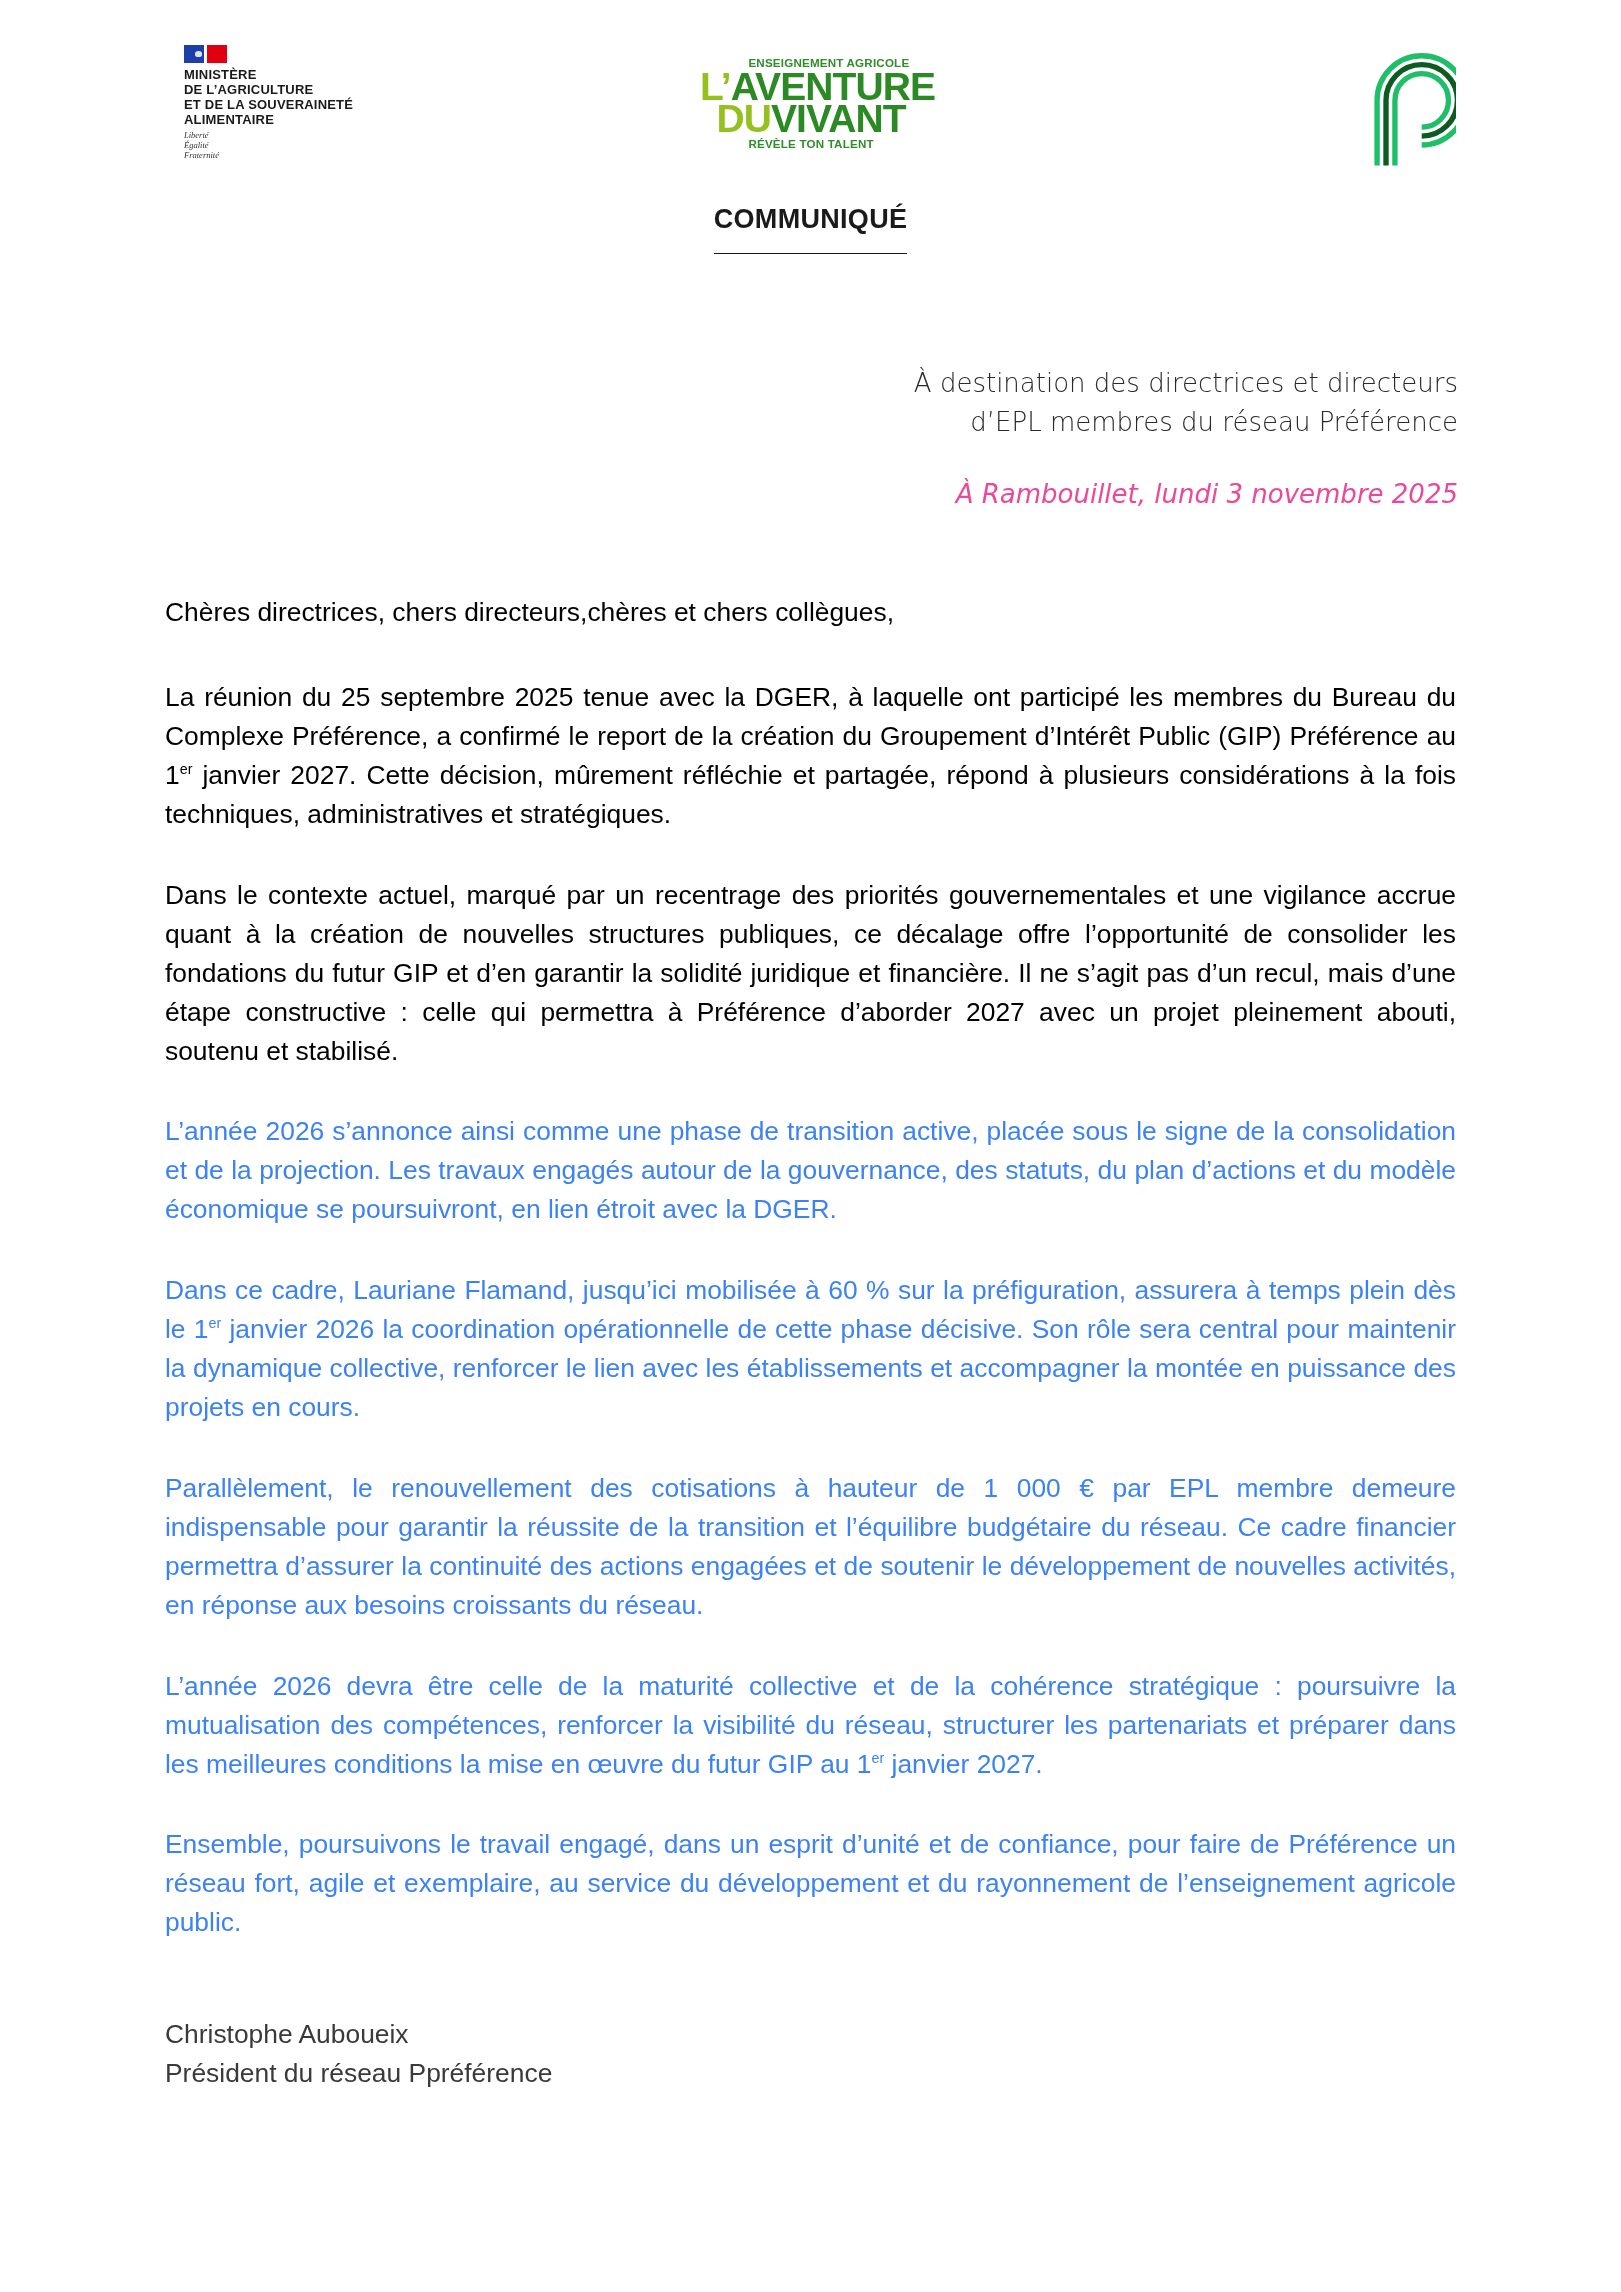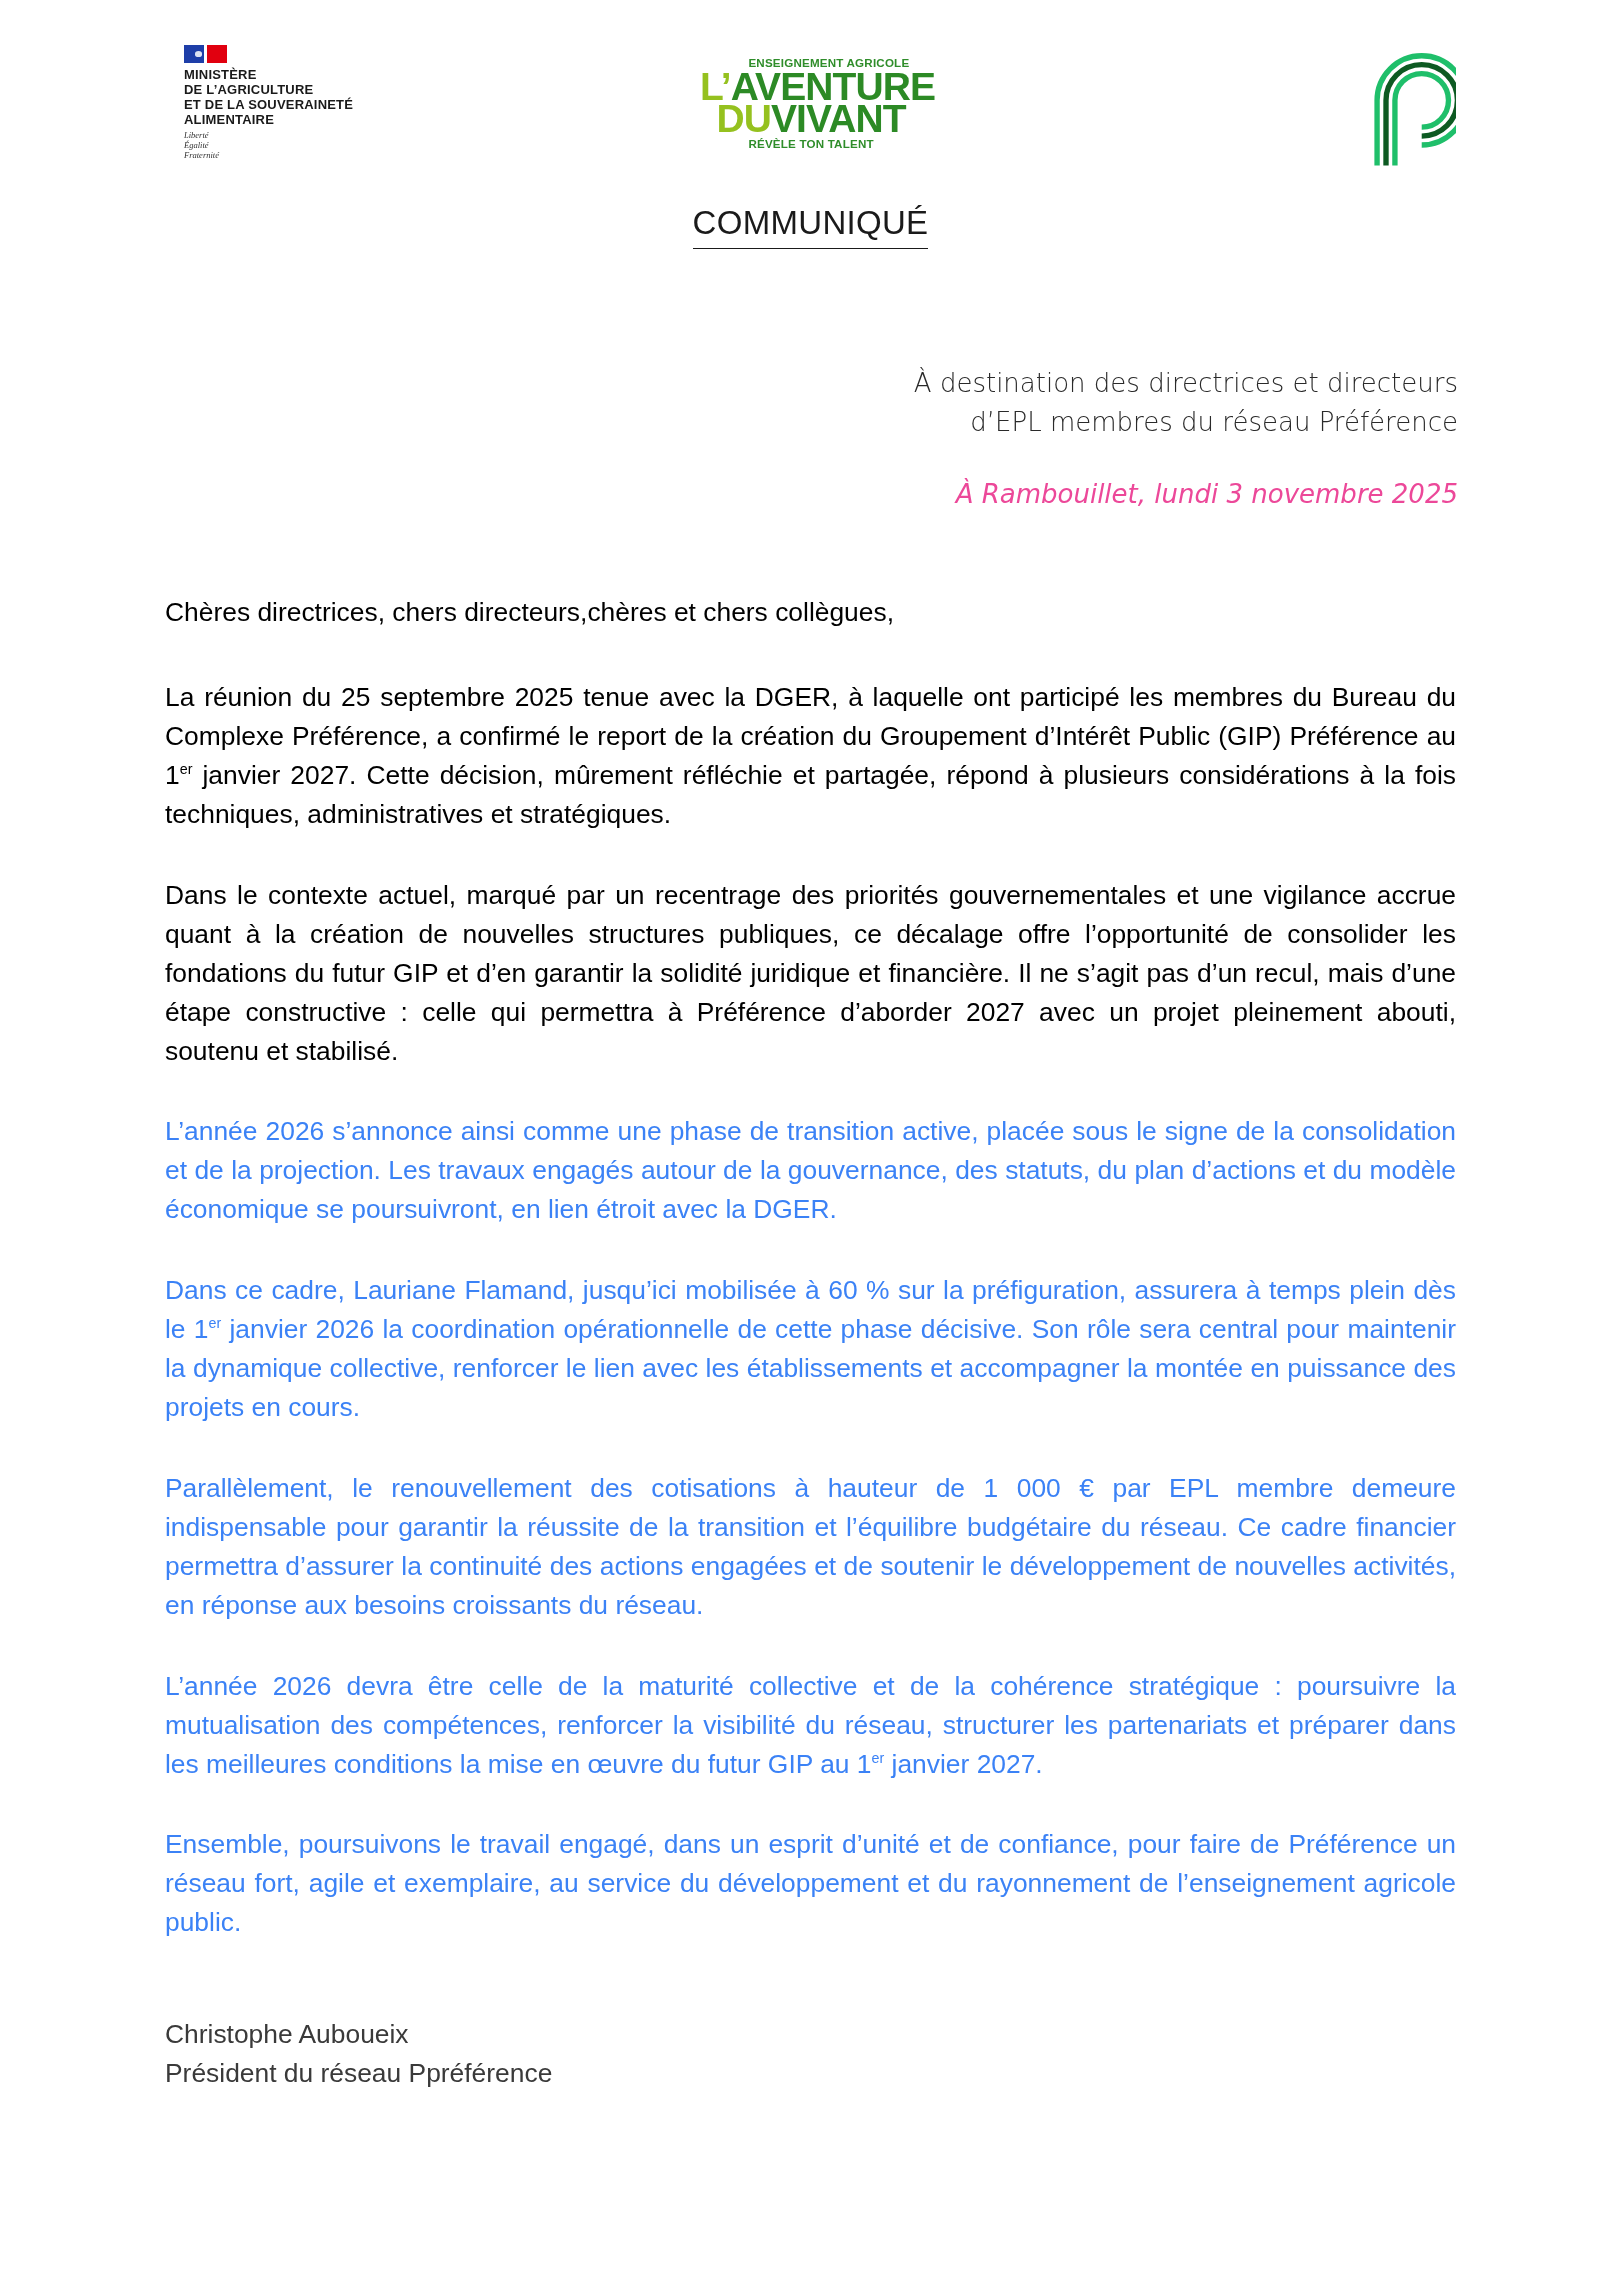--- a/index.html
+++ b/index.html
@@ -23,21 +23,21 @@
     .av-big { font-weight: 900; font-size: 39px; line-height: 32px; color: #2c8a25; letter-spacing: -0.9px; font-family: "Liberation Sans", sans-serif; font-stretch: condensed; }
     .av-big .lime { color: #95c11f; }
     .av-line1 { margin-top: 1.8px; }
     .av-line2 { margin-top: 0; }
     .av-row.bottom { margin-top: 2.7px; }
 
     .logo-preference { position: absolute; left: 1366px; top: 45px; width: 90px; height: 125px; }
 
     
     .title { position: absolute; left: 0; right: 0; top: 204px; text-align: center; }
-    .title span { font-weight: 400; font-size: 33px; color: #1a1a1a; border-bottom: 1.8px solid #1a1a1a; padding-bottom: 7px; letter-spacing: 0.3px; }
+    .title span { font-weight: 700; font-size: 27px; color: #1a1a1a; border-bottom: 1.8px solid #1a1a1a; padding-bottom: 19px; letter-spacing: 0.3px; }
 
     
     .addressee { position: absolute; right: 163px; top: 364px; text-align: right; font-family: "DejaVu Sans", sans-serif; font-weight: 200; font-size: 26px; line-height: 39px; color: #2a2a2a; }
     .place-date { position: absolute; right: 163px; top: 479px; text-align: right; font-family: "DejaVu Sans", sans-serif; font-style: italic; font-size: 26px; color: #ec4899; font-weight: 200; }
 
     
     .body { position: absolute; left: 165px; width: 1291px; font-family: Liberation Sans, sans-serif; font-size: 26.4px; line-height: 39px; text-align: justify; }
     .salutation { position: absolute; left: 165px; top: 597px; font-size: 26.4px; color: #1e1e1e; font-family: "Liberation Sans", sans-serif; }
     .p { margin: 0; }
     .dark { color: #000000; }

